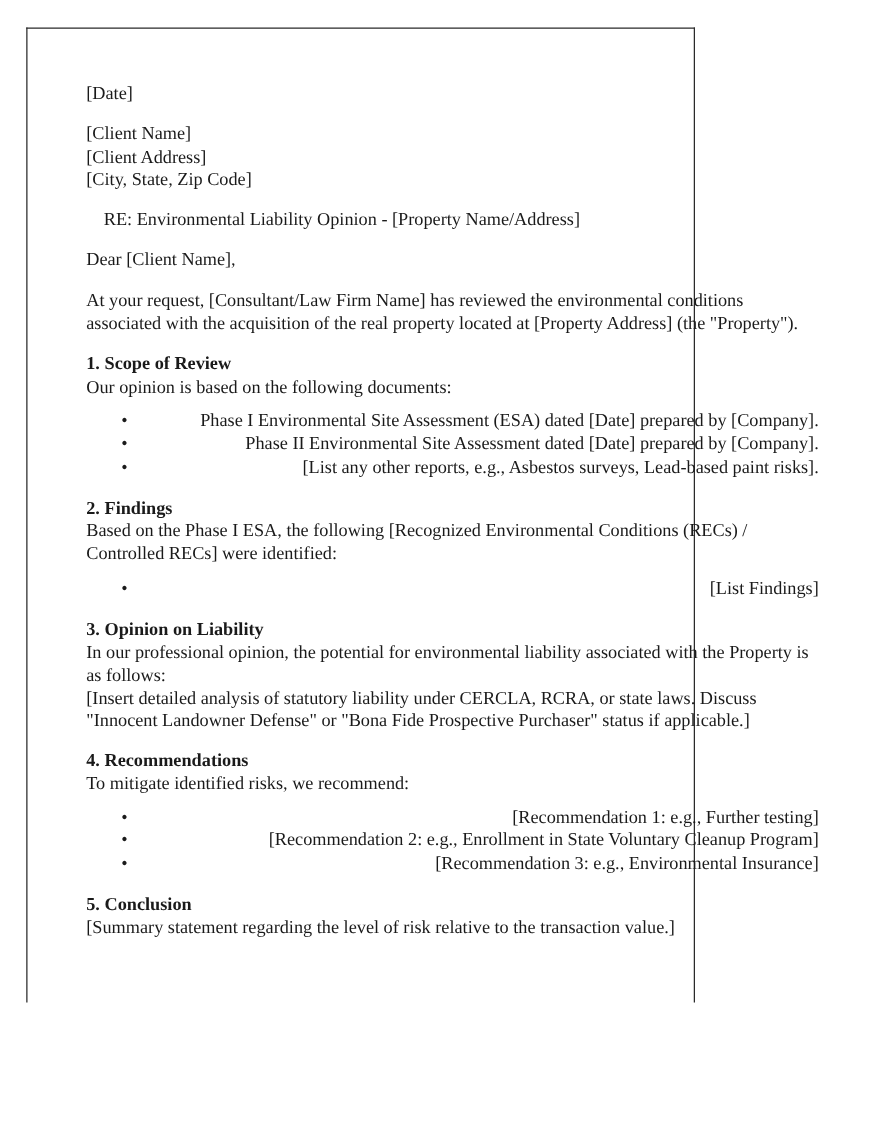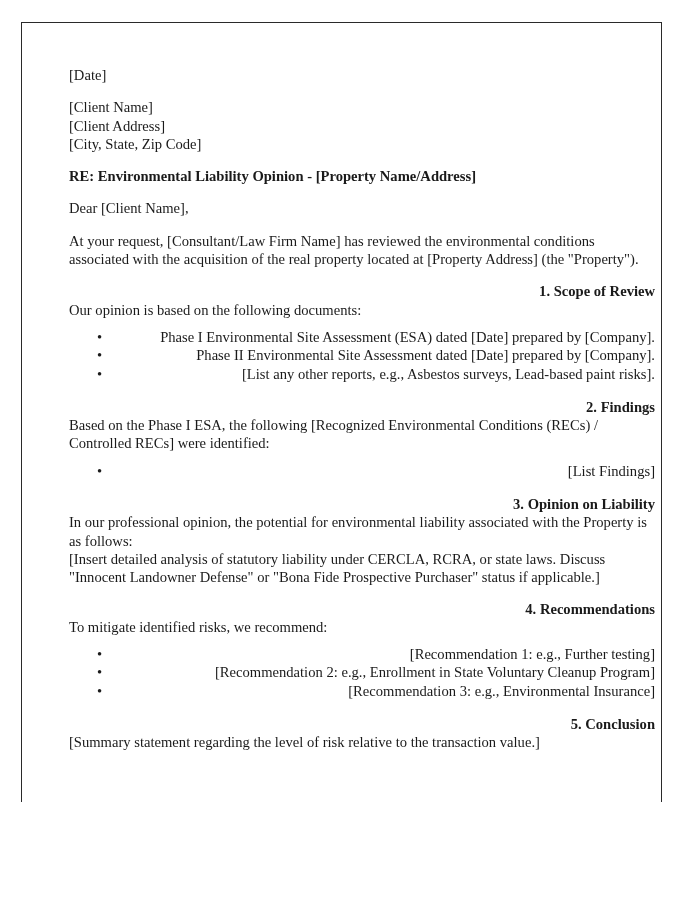--- a/index.html
+++ b/index.html
@@ -14,21 +14,21 @@
     overflow: hidden;
     font-family: "Liberation Serif", "DejaVu Serif", serif;
     color: #1a1a1a;
   }
 
   
   #page-frame {
     position: absolute;
     left: 21px;
     top: 22px;
-    width: 641px;
+    width: 535px;
     height: 780px;
     box-sizing: border-box;
     border-left: 1.4px solid #2a2a2a;
     border-right: 1.4px solid #2a2a2a;
     border-top: 1.4px solid #2a2a2a;
     border-bottom: none;
     background: #ffffff;
   }
 
   #doc-body {
@@ -49,26 +49,25 @@
     margin-bottom: 14px;
   }
 
   .addr-line {
     display: block;
   }
 
   .heading {
     font-weight: bold;
     margin: 0;
-    text-align: right;
   }
 
   .re-line {
-    font-weight: bold;
-    margin: 0;
+    font-weight: normal;
+    margin: 14px;
   }
 
   ul.doc-list {
     list-style: none;
     margin: 9px 0 0 0;
     padding: 0;
   }
   ul.doc-list li {
     position: relative;
     padding-left: 41px;

